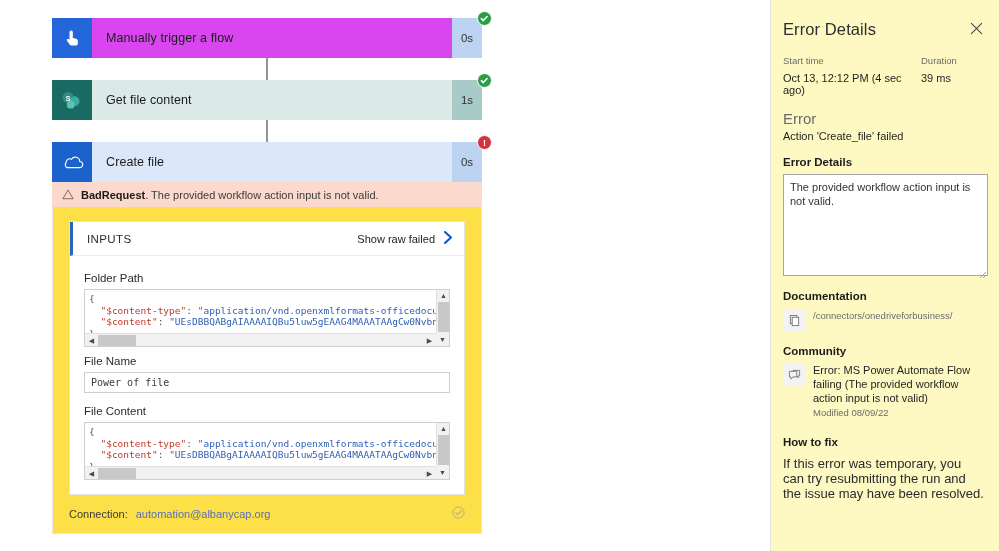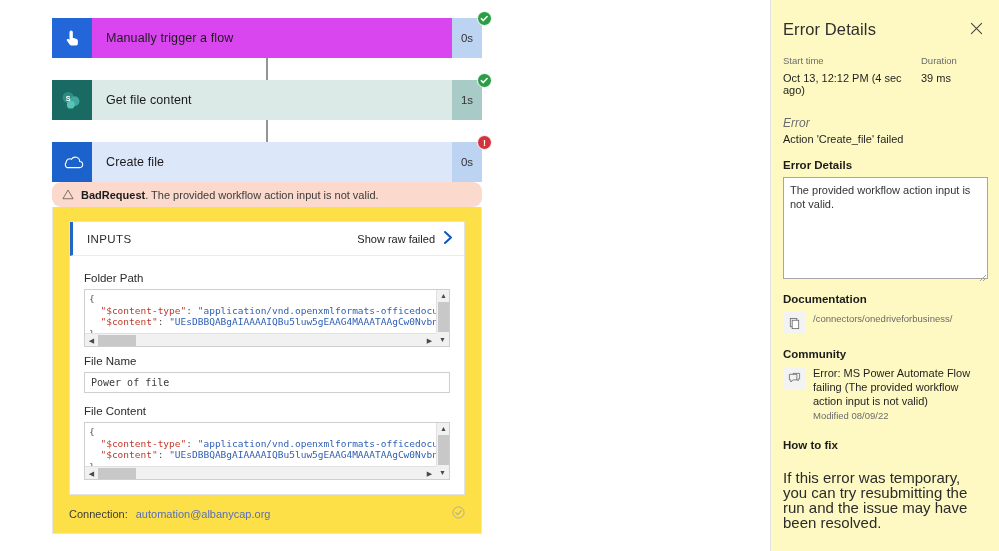--- a/index.html
+++ b/index.html
@@ -47,21 +47,21 @@
   
   .connector {
     position: absolute; left: 52px; width: 430px; height: 38px;
   }
   .connector svg { position: absolute; left: 50%; transform: translateX(-50%); }
 
   
   .error-strip {
     background: #fbd9cd; height: 25px;
     display: flex; align-items: center; padding-left: 10px;
-    font-size: 11px; color: #3b3b3b; border-radius: 9px;
+    font-size: 11px; color: #3b3b3b;
   }
   .warn-tri { margin-right: 7px; display:flex; }
   .error-strip b { font-weight: bold; color: #1b1b1b; }
 
   
   .card-body {
     background: #fde047; border: 1px solid #e6e6e6; border-top: none;
     padding: 14px 16px 0 16px;
   }
   .inputs-panel {
@@ -134,21 +134,21 @@
   .panel-head { display: flex; align-items: flex-start; }
   .panel-title { font-size: 16.5px; color: #2e2e2e; font-weight: normal; flex: 1; letter-spacing: .1px; }
   .close-x { font-size: 14px; color: #404040; line-height: 1; cursor: pointer; padding: 2px 2px; }
 
   .meta-row { display: flex; margin-top: 16px; }
   .meta-col { flex: 1; }
   .meta-col.right { flex: 0 0 64px; }
   .meta-lbl { font-size: 9.5px; color: #6b6b6b; margin-bottom: 6px; }
   .meta-val { font-size: 11px; color: #1f1f1f; }
 
-  .sec-lbl { font-size: 12px; color: #6b6b6b; margin-top: 20px; margin-bottom: 3px; font-style: italic; }
+  .sec-lbl { font-size: 15px; color: #6b6b6b; margin-top: 14px; margin-bottom: 3px; }
   .sec-val { font-size: 11px; color: #1f1f1f; }
 
   .sec-head { font-size: 11.5px; font-weight: bold; color: #1b1b1b; margin-top: 14px; margin-bottom: 6px; }
 
   .err-textarea {
     width: 205px; height: 102px; border: 1px solid #a6a6a6; background: #fff;
     font-size: 11px; color: #333; padding: 5px 6px; line-height: 14px;
     resize: none; font-family: "Liberation Sans", sans-serif;
     position: relative;
   }
@@ -159,21 +159,21 @@
   .link-item { display: flex; margin-top: 4px; }
   .link-icon {
     flex: 0 0 22px; height: 22px; background: #f3f3f3;
     display: flex; align-items: center; justify-content: center;
     margin-right: 8px; margin-top: 1px;
   }
   .link-body { flex: 1; }
   .link-title { font-size: 11px; color: #1f1f1f; line-height: 14px; }
   .link-sub { font-size: 9.5px; color: #6b6b6b; margin-top: 2px; }
 
-  .howto-p { font-size: 15px; color: #2b2b2b; line-height: 15px; margin-top: 19px; }
+  .howto-p { font-size: 13px; color: #2b2b2b; line-height: 15px; margin-top: 8px; }
 </style>
 </head>
 <body>
 
 <div id="root">
 
   <div id="flow-canvas">
 
     <div class="card-wrap" style="top:18px;">
       <div class="node-row" style="background:#d946ef;">

